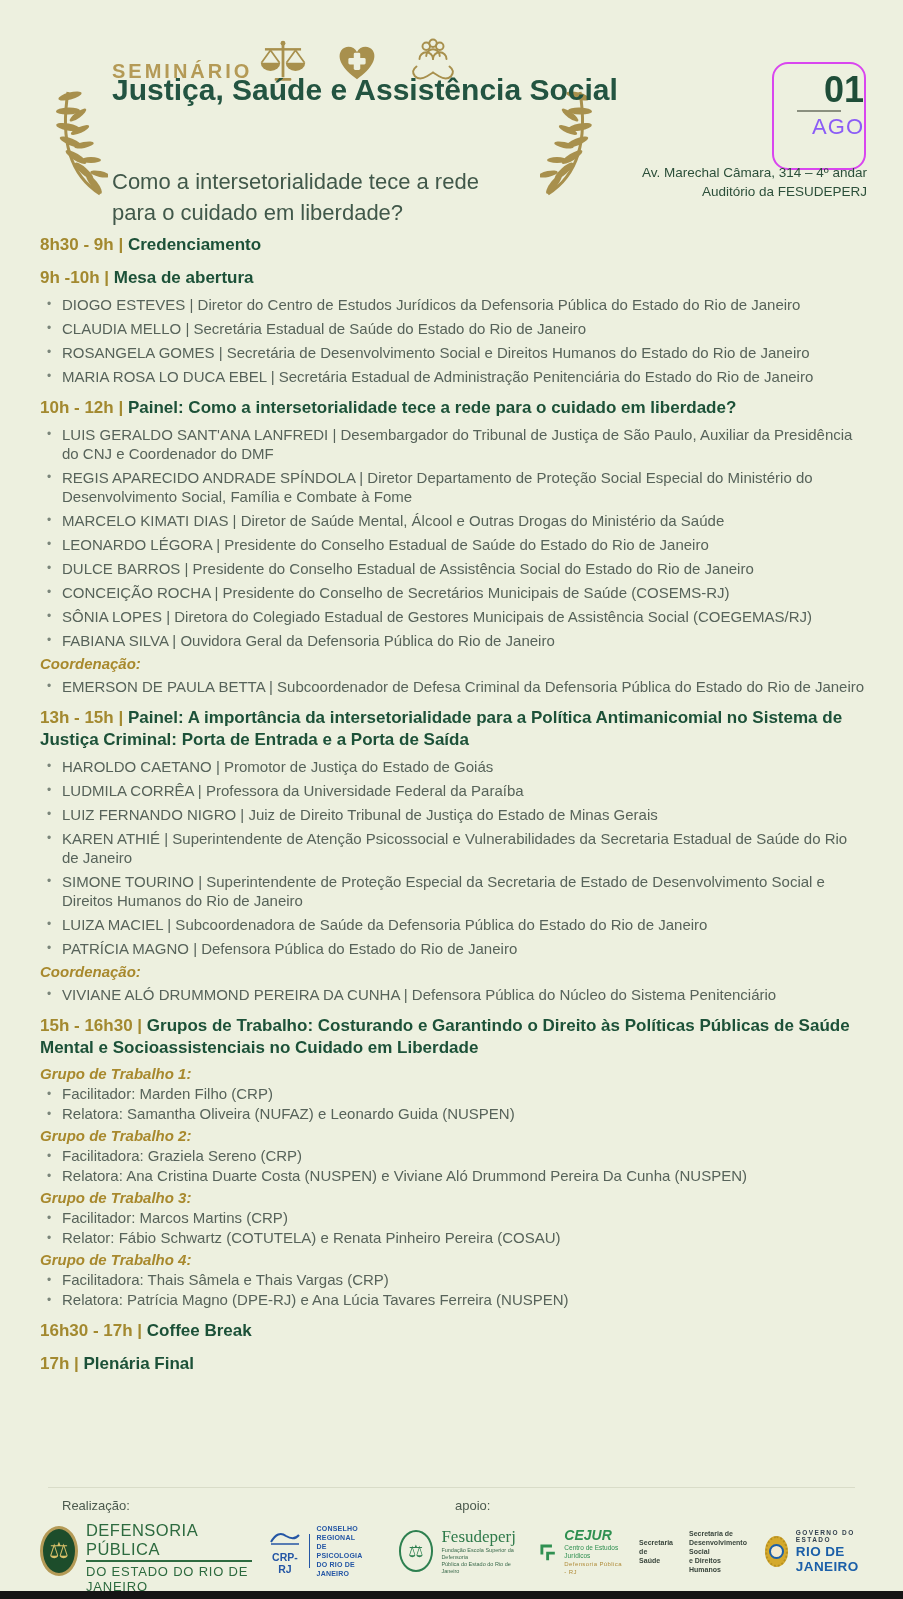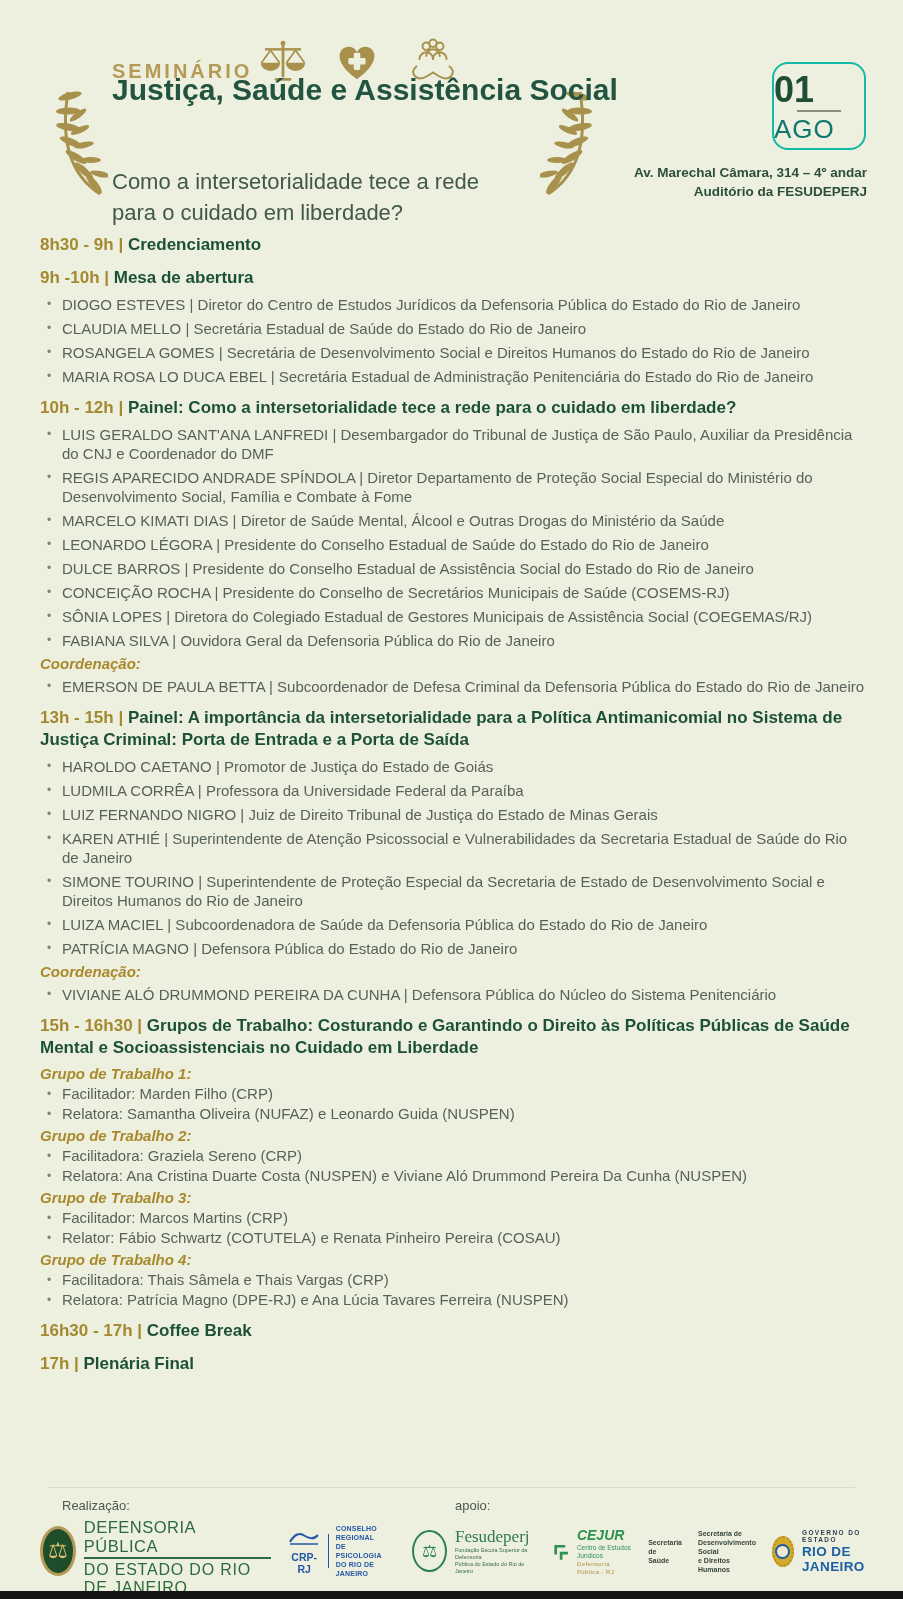--- a/index.html
+++ b/index.html
@@ -11,28 +11,28 @@
   .kicker{position:absolute;left:112px;top:60px;font-size:20px;font-weight:bold;
           letter-spacing:3px;color:#b49a56;}
   .title{position:absolute;left:112px;top:73px;font-size:30px;font-weight:bold;
          color:#235441;}
   .subtitle{position:absolute;left:112px;top:138px;font-size:22px;color:#41584a;
             line-height:31px;margin-top:28px;}
   .icon-row{position:absolute;left:258px;top:38px;display:flex;gap:26px;align-items:center;}
   .laurel{position:absolute;top:82px;}
   .laurel.left{left:42px;}
   .laurel.right{left:540px;transform:scaleX(-1);}
-  .badge{position:absolute;left:772px;top:62px;width:94px;height:88px;
-         border:2px solid #14b8a6;border-radius:16px;text-align:left;box-sizing:border-box;}
+  .badge{position:absolute;left:772px;top:62px;width:94px;height:108px;
+         border:2px solid #d946ef;border-radius:16px;text-align:right;box-sizing:border-box;}
   .badge .day{display:block;margin-top:7px;font-size:36px;line-height:38px;
               font-weight:bold;color:#1f4d38;}
   .badge .rule{width:44px;height:2px;background:#8a8f7f;margin:1px auto 2px;}
-  .badge .mon{display:block;font-size:26px;letter-spacing:1px;color:#0f766e;}
+  .badge .mon{display:block;font-size:22px;letter-spacing:1px;color:#8b5cf6;}
   .address{position:absolute;right:36px;top:163px;text-align:right;font-size:13.5px;
-           font-weight:bold;color:#2c4f3a;line-height:19px;}
+           font-weight:normal;color:#2c4f3a;line-height:19px;}
 
   
   .content{position:absolute;left:40px;right:36px;top:234px;}
   .sec-h{font-size:17px;line-height:22px;font-weight:bold;margin:11px 0 6px;}
   .sec-h:first-child{margin-top:0;}
   .sec-time,.sec-pipe{color:#a3892f;}
   .sec-title{color:#1c5138;}
   ul.speakers{list-style:none;margin:0 0 2px 0;padding:0;}
   ul.speakers li{position:relative;padding-left:22px;font-size:15px;line-height:19px;
                  margin-bottom:5px;color:#57635a;}
@@ -48,21 +48,21 @@
   .flabel{position:absolute;top:1498px;font-size:13px;color:#4c5a4e;}
   .flabel.real{left:62px;} .flabel.apoio{left:455px;}
   .logos{position:absolute;left:40px;right:24px;top:1520px;height:62px;
          display:flex;align-items:center;gap:16px;}
   .logo{display:flex;align-items:center;gap:8px;}
   .dp-circle{width:44px;height:44px;border-radius:50%;background:#1d4d2b;
              border:3px solid #b49a56;display:flex;align-items:center;justify-content:center;}
   .dp-circle .glyph{color:#d8c06a;font-size:22px;line-height:1;font-family:"DejaVu Sans",sans-serif;}
   .dp-l1{font-size:16.5px;font-weight:normal;color:#2d6a3f;border-bottom:2px solid #2d6a3f;
          letter-spacing:.5px;padding-bottom:1px;margin-top:13px;}
-  .dp-l2{font-size:16px;color:#2d6a3f;letter-spacing:.8px;margin-top:2px;}
+  .dp-l2{font-size:13px;color:#2d6a3f;letter-spacing:.8px;margin-top:2px;}
   .crp{display:flex;align-items:center;gap:7px;}
   .crp-acr{font-size:10.5px;font-weight:bold;color:#2456a5;text-align:center;margin-top:1px;}
   .crp-div{width:1px;height:34px;background:#2456a5;}
   .crp-txt{font-size:7px;font-weight:bold;color:#2456a5;line-height:9px;letter-spacing:.2px;}
   .fes-circle{width:38px;height:38px;border-radius:50%;border:2px solid #2e8050;
               display:flex;align-items:center;justify-content:center;}
   .fes-circle .glyph{color:#2e8050;font-size:17px;font-family:"DejaVu Sans",sans-serif;}
   .fes-name{font-family:"Liberation Serif",serif;font-size:17px;color:#2f7a4a;}
   .fes-sub{font-size:5.5px;color:#3c6b4d;line-height:7px;}
   .cejur-name{font-size:14px;font-weight:bold;font-style:italic;color:#2f9051;line-height:18px;}

